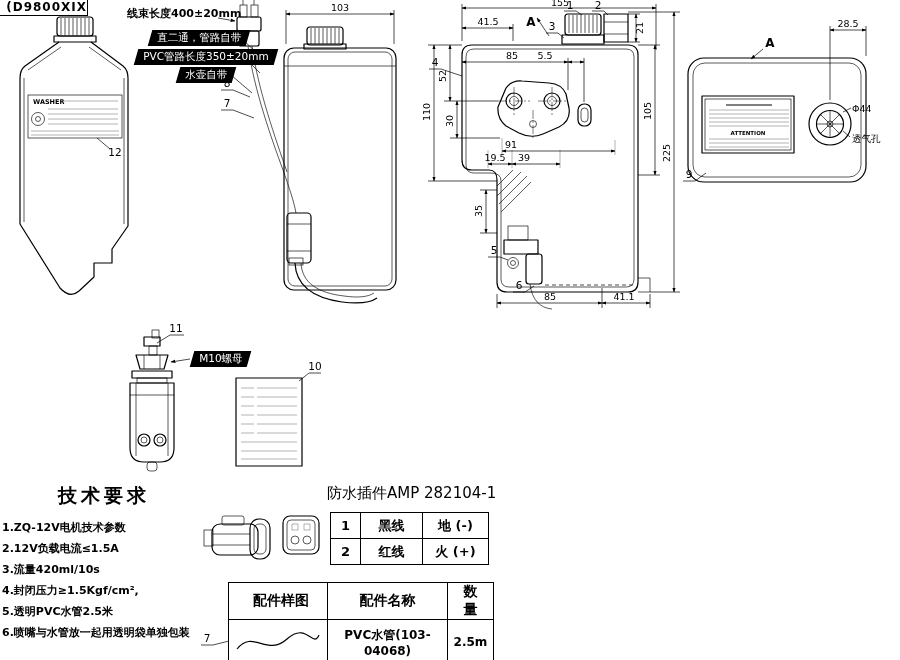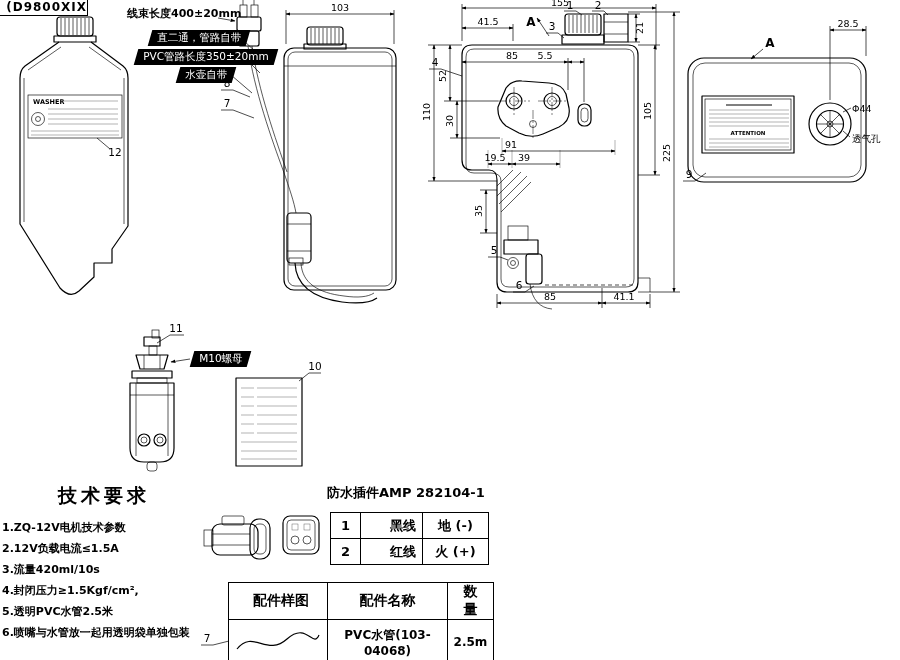--- a/index.html
+++ b/index.html
@@ -9,24 +9,24 @@
   .abs { position:absolute; }
   #stamp { left:0; top:0; width:88px; height:16px; border-right:1.5px solid #000; border-bottom:1.5px solid #000;
            font-size:12px; font-weight:bold; letter-spacing:1px; line-height:15px; padding-left:5px;text-align:right; }
   .ann { font-size:11px; font-weight:700; white-space:nowrap; }
   .tag { background:#000; color:#fff; font-size:10.5px; line-height:13px; padding:1px 7px 2px;
          transform:skewX(-16deg); white-space:nowrap; }
   .tag > span { display:inline-block; transform:skewX(16deg); }
   #techreq { left:2px; top:483px; width:232px; }
   #techreq .tr-title { font-size:19px; font-weight:bold; letter-spacing:4px; margin:0 0 8px 56px; }
   #techreq .tr-item { font-size:11px; font-weight:600; line-height:21px; white-space:nowrap; }
-  #conn-title { left:327px; top:484px; font-size:13px; font-weight:bold; white-space:nowrap; }
+  #conn-title { left:327px; top:484px; font-size:15px; font-weight:normal; white-space:nowrap; }
   table.ct { border-collapse:collapse; background:#fff; }
   table.ct td { border:1.4px solid #000; text-align:center; font-size:13px; font-weight:600; height:26px; padding:0 6px; }
-  table.ct td.c1 { width:30px; } table.ct td.c2 { width:62px;text-align:right; } table.ct td.c3 { width:66px; }
+  table.ct td.c1 { width:30px; } table.ct td.c2 { width:62px; } table.ct td.c3 { width:66px; }
   table.pt { border-collapse:collapse; background:#fff; }
   table.pt th { border:1.6px solid #000; font-size:14px; font-weight:bold; height:29px; padding:0 10px; }
   table.pt td { border:1.6px solid #000; text-align:center; font-size:12px; font-weight:600; height:45px; padding:0 4px; }
   
   .ln  { stroke:#000; fill:none; stroke-width:1.2; stroke-linejoin:round; }
   .ln2 { stroke:#000; fill:none; stroke-width:0.65; }
   .thin{ stroke:#555; fill:none; stroke-width:0.45; }
   .dim { stroke:#000; fill:none; stroke-width:0.7; }
   .ctr { stroke:#000; fill:none; stroke-width:0.5; stroke-dasharray:9 2 2 2; }
   .dash{ stroke:#000; fill:none; stroke-width:0.7; stroke-dasharray:4 3; }

